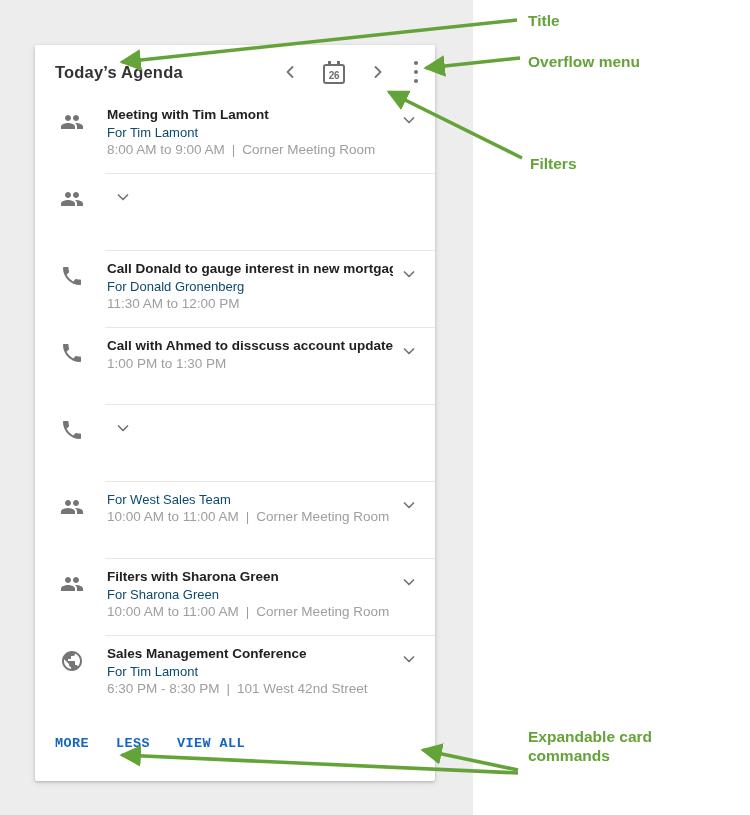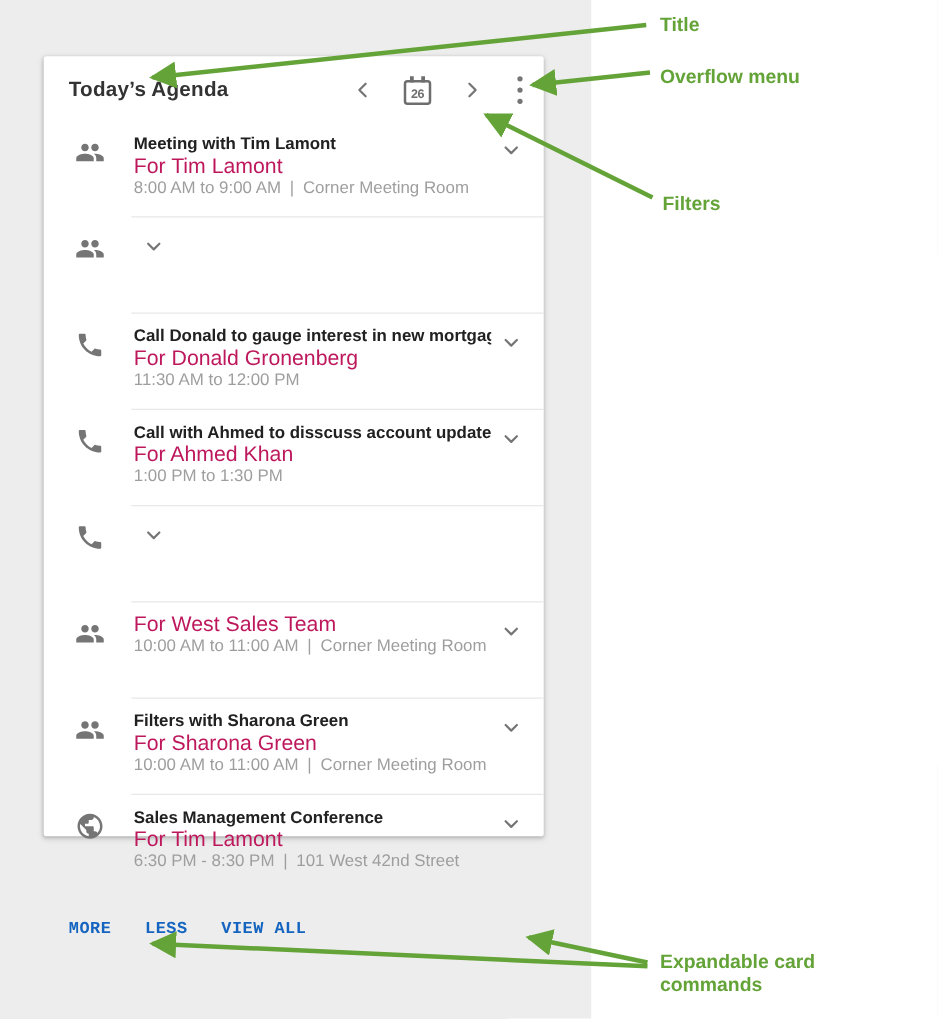--- a/index.html
+++ b/index.html
@@ -11,21 +11,21 @@
     --panel-gray:#ededed;
   }
   *{box-sizing:border-box;margin:0;padding:0;}
   html,body{width:750px;height:815px;overflow:hidden;background:#ffffff;
     font-family:"Liberation Sans","DejaVu Sans",sans-serif;}
   .stage{position:relative;width:750px;height:815px;}
 
   .left-panel{position:absolute;left:0;top:0;width:473px;height:815px;background:var(--panel-gray);}
 
   
-  .card{position:absolute;left:35px;top:45px;width:400px;height:624px;background:#ffffff;
+  .card{position:absolute;left:35px;top:45px;width:400px;height:736px;background:#ffffff;
     border-radius:2px;box-shadow:0 1px 3px rgba(0,0,0,.18),0 2px 6px rgba(0,0,0,.10);
     display:flex;flex-direction:column;}
 
   .card-header{height:52px;display:flex;align-items:center;padding:2px 14px 0 20px;flex:0 0 auto;}
   .card-title{font-size:16.5px;font-weight:bold;color:#333333;letter-spacing:.2px;}
   .header-controls{margin-left:auto;display:flex;align-items:center;gap:25px;}
   .ctl-btn{display:flex;align-items:center;justify-content:center;background:none;border:none;
     cursor:pointer;padding:0;color:var(--icon-gray);}
   .ctl-btn svg{display:block;}
 
@@ -39,39 +39,39 @@
   
   .agenda-list{flex:0 0 auto;}
   .row{position:relative;height:77px;display:flex;align-items:flex-start;}
   .row::after{content:"";position:absolute;left:70px;right:0;bottom:0;height:1px;background:#e8e8e8;}
   .row:last-child::after{display:none;}
   .row-icon{flex:0 0 auto;width:24px;height:24px;margin:13px 23px 0 25px;color:var(--icon-gray);}
   .row-icon svg{display:block;width:24px;height:24px;fill:currentColor;}
   .row-content{flex:1 1 auto;padding-top:9px;min-width:0;}
   .row-title{font-size:13.5px;line-height:18px;font-weight:bold;color:var(--text-dark);
     white-space:nowrap;overflow:hidden;}
-  .row-subtitle{font-size:17px;line-height:17px;color:#be185d;}
+  .row-subtitle{font-size:13px;line-height:17px;color:#0c4a6e;}
   .row-meta{font-size:13.5px;line-height:17px;color:var(--text-gray);white-space:nowrap;}
   .meta-sep{margin:0 7px;}
   .row-chevron{flex:0 0 auto;width:20px;height:20px;margin:13px 16px 0 6px;color:var(--icon-gray);cursor:pointer;}
   .row-chevron svg{display:block;}
 
   
   .card-footer{display:flex;align-items:center;padding:23px 20px 0 20px;flex:0 0 auto;}
   .card-link{background:none;border:none;cursor:pointer;font-family:Liberation Mono, monospace;
     font-size:13.5px;font-weight:bold;color:var(--link-blue);letter-spacing:.4px;padding:0;}
   .card-link + .card-link{margin-left:27px;}
   .link-right{margin-left:auto;}
 
   
   .ann{position:absolute;color:var(--green);font-weight:bold;font-size:15.5px;line-height:19px;}
   .ann-title{left:528px;top:11px;}
   .ann-overflow{left:528px;top:52px;}
   .ann-filters{left:530px;top:154px;}
-  .ann-commands{left:528px;top:760px;width:150px;}
+  .ann-commands{left:528px;top:727px;width:150px;}
 
   .arrow-overlay{position:absolute;left:0;top:0;width:750px;height:815px;pointer-events:none;}
 </style>
 </head>
 <body>
 
 <div class="stage">
 
   <div class="left-panel"></div>
 
@@ -166,21 +166,20 @@
   </div>
 
   <div class="row">
     <span class="row-icon">
       <svg viewBox="0 0 24 24">
               <path d="M6.62 10.79c1.44 2.83 3.76 5.14 6.59 6.59l2.2-2.2c.27-.27.67-.36 1.02-.24 1.12.37 2.33.57 3.57.57.55 0 1 .45 1 1V20c0 .55-.45 1-1 1-9.39 0-17-7.61-17-17 0-.55.45-1 1-1h3.5c.55 0 1 .45 1 1 0 1.25.2 2.45.57 3.57.11.35.03.74-.25 1.02l-2.2 2.2z"></path>
             </svg>
     </span>
     <div class="row-content">
       <div class="row-title">Call with Ahmed to disscuss account update</div>
-      <div class="row-subtitle">For Ahmed Khan</div>
       <div class="row-meta">
         <span class="meta-time">1:00 PM to 1:30 PM</span>
       </div>
     </div>
     <span class="row-chevron">
       <svg width="20" height="20" viewBox="0 0 20 20">
               <polyline points="5.5,8 10,12.5 14.5,8" fill="none" stroke="#757575" stroke-width="1.7" stroke-linecap="round" stroke-linejoin="round"></polyline>
             </svg>
     </span>
   </div>

